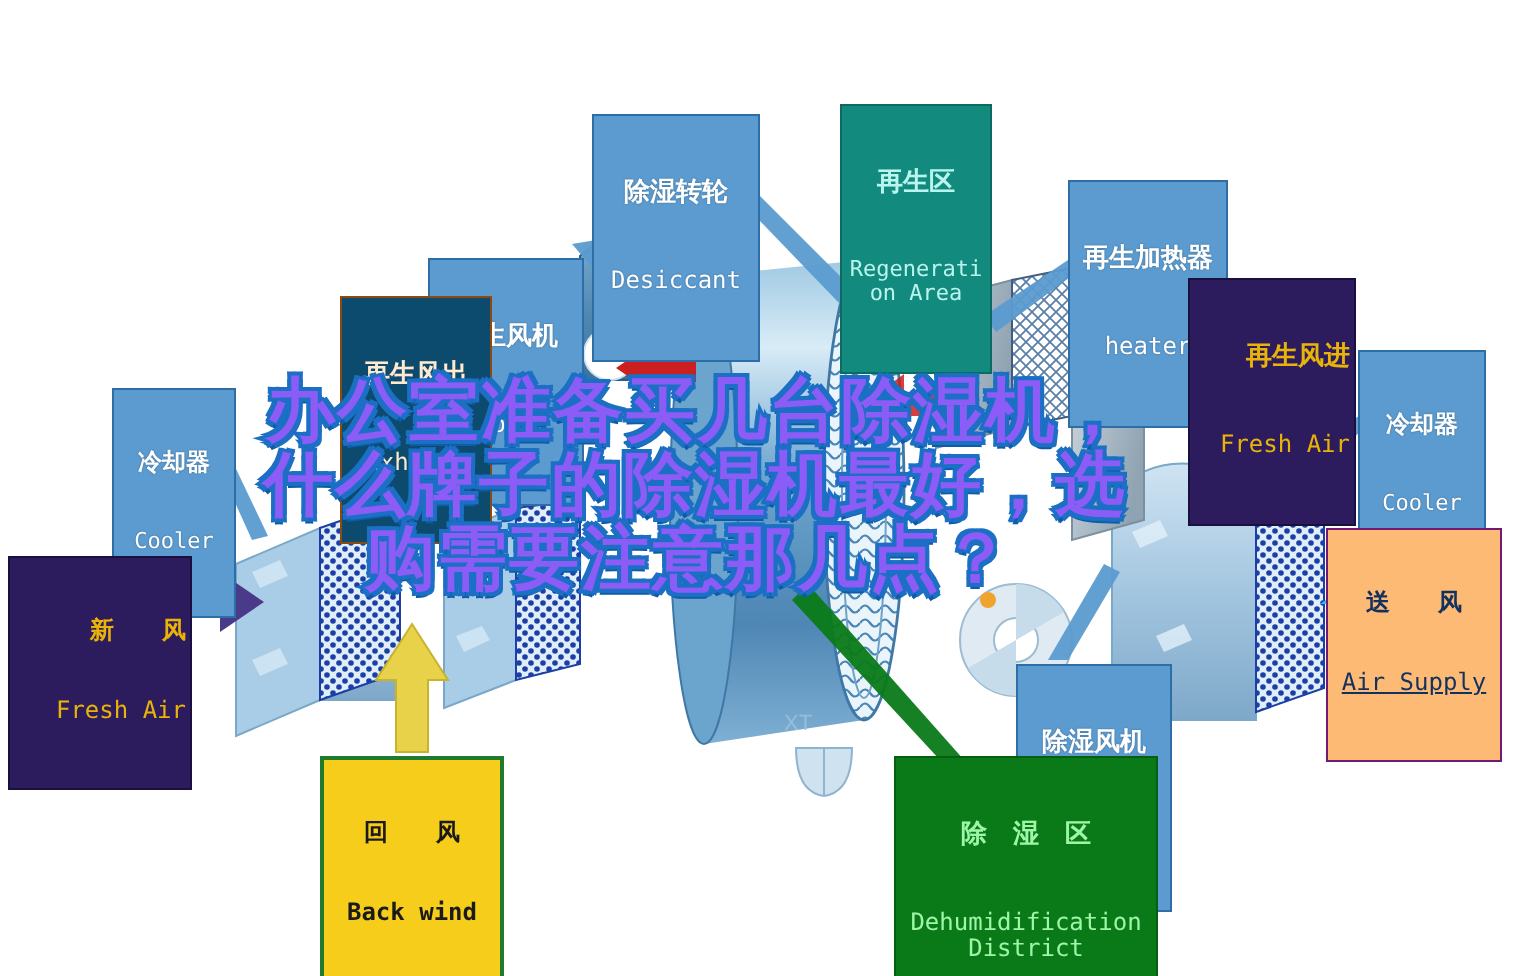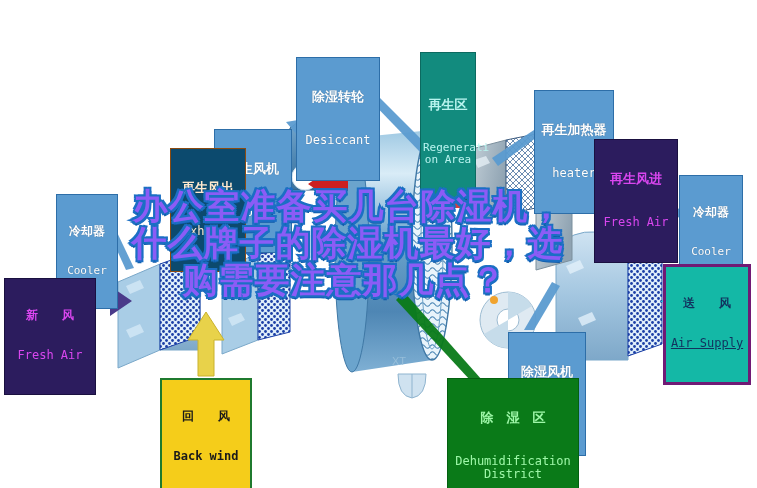--- a/index.html
+++ b/index.html
@@ -47,21 +47,22 @@
   
   .lbl-teal{
     background:#128b7e;
     border:1px solid #0c6a60;
     color:#b9f4ef;
   }
   
   .lbl-purple{
     background:#2c1c5e;
     border:1px solid #1a1040;
-    color:#d946ef;
+    color:#eab308;
+    text-align:right;
   }
   
   .lbl-orange{
     background:#0c4a6e;
     border:1px solid #8a4a10;
     color:#ffe9cf;
   }
   
   .lbl-yellow{
     background:#f5cd1a;
@@ -70,22 +71,22 @@
     text-shadow:none;
   }
   
   .lbl-green{
     background:#0a7a18;
     border:1px solid #046010;
     color:#9ef7a8;
   }
   
   .lbl-cyan{
-    background:#14b8a6;
-    border:3px solid #701a75;
+    background:#fdba74;
+    border:1px solid #701a75;
     color:#12315e;
     text-shadow:none;
   }
 
   
   #headline{
     position:absolute;
     left:0;
     top:188px;
     width:679px;
@@ -283,21 +284,21 @@
   <div class="label lbl-blue" style="left:296px;top:57px;width:84px;padding:3px 2px 4px;font-size:13px;">
     <span class="cn">除湿转轮</span>
     <span class="en" style="font-size:12px;">Desiccant</span>
   </div>
 
   <div class="label lbl-blue" style="left:214px;top:86px;width:78px;padding:3px 2px 4px;font-size:13px;margin-top:43px;">
     <span class="cn">再生风机</span>
     <span class="en" style="font-size:12px;">Blower</span>
   </div>
 
-  <div class="label lbl-teal" style="left:420px;top:52px;width:56px;padding:16px 2px 4px;font-size:13px;">
+  <div class="label lbl-teal" style="left:420px;top:52px;width:76px;padding:3px 2px 4px;font-size:13px;">
     <span class="cn">再生区</span>
     <span class="en" style="font-size:11px;">Regenerati
 on Area</span>
   </div>
 
   <div class="label lbl-blue" style="left:534px;top:90px;width:80px;padding:3px 2px 4px;font-size:13px;">
     <span class="cn">再生加热器</span>
     <span class="en" style="font-size:12px;">heater</span>
   </div>
 

